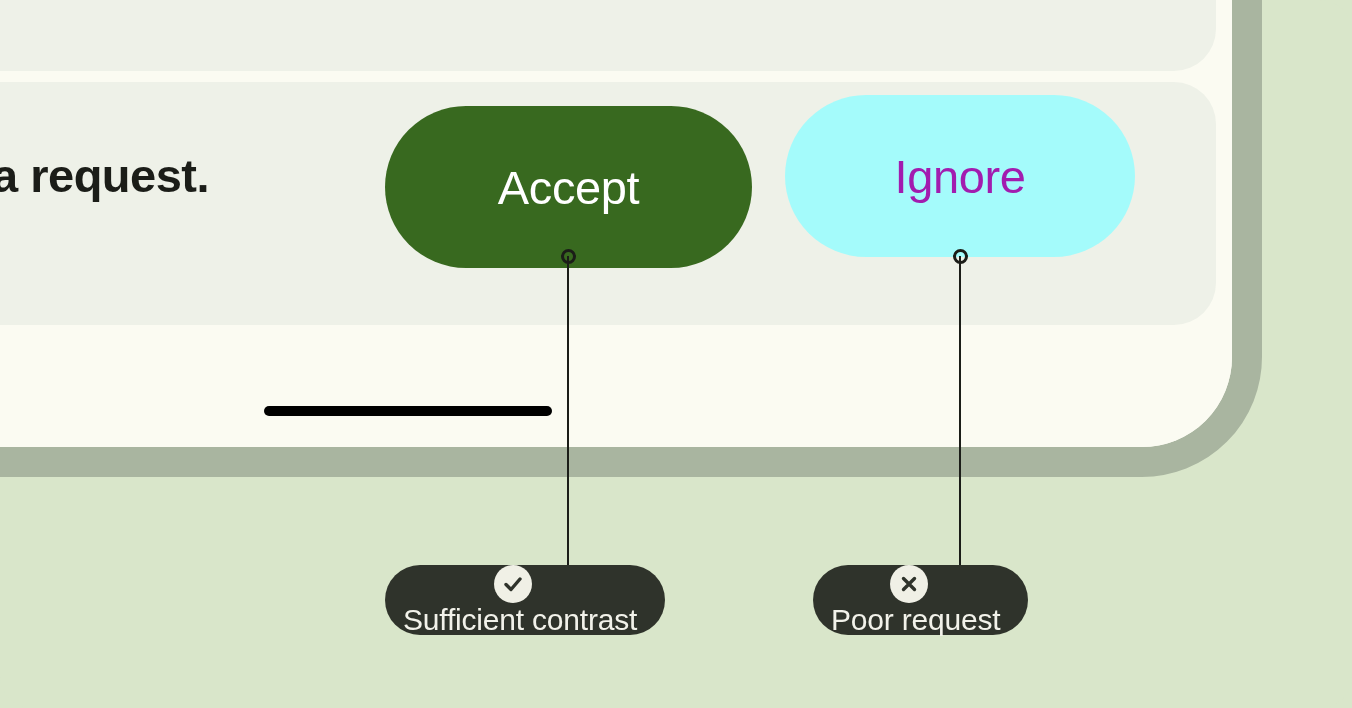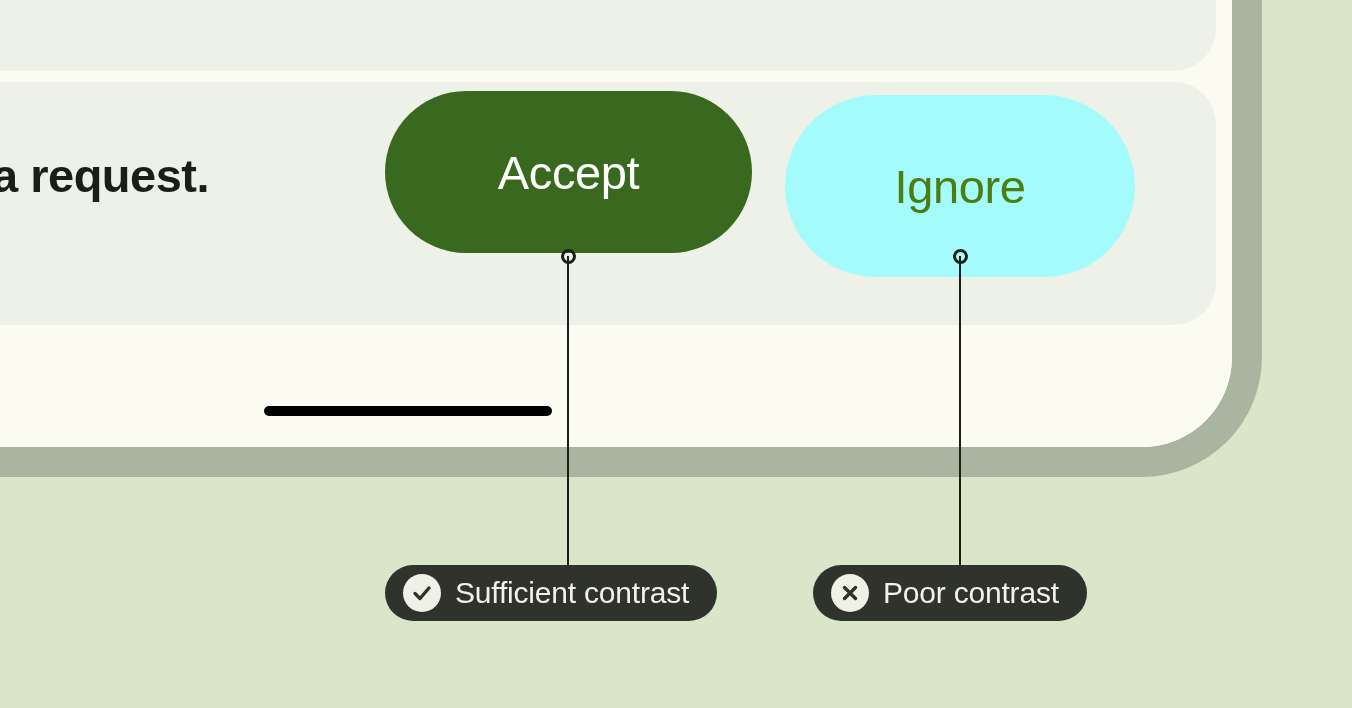--- a/index.html
+++ b/index.html
@@ -87,33 +87,33 @@
     border-radius: 999px;
     font-family: "Liberation Sans", sans-serif;
     font-size: 47px;
     font-weight: 400;
     letter-spacing: -0.4px;
     padding: 0;
     cursor: pointer;
   }
   .btn-accept {
     left: 385px;
-    top: 91px;
+    top: 106px;
     width: 367px;
     height: 162px;
     background: #38691f;
     color: #ffffff;
   }
   .btn-ignore {
     left: 785px;
     top: 95px;
     width: 350px;
-    height: 182px;
+    height: 162px;
     background: #a4fbfb;
-    color: #4d7c0f;
+    color: #a21caf;
   }
 
   
   .connector {
     position: absolute;
     width: 2px;
     background: #1b1d18;
   }
   .connector-accept {
     left: 567px;
@@ -135,25 +135,26 @@
     box-sizing: border-box;
   }
   .dot-accept { left: 561px; top: 249px; }
   .dot-ignore { left: 953px; top: 249px; }
 
   
   .anno-pill {
     position: absolute;
     display: flex;
     align-items: center;
-    height: 56px;
+    height: 70px;
     background: #2f332b;
     border-radius: 999px;
     padding: 0 28px 0 18px;
     box-sizing: border-box;
+    flex-direction: column;
   }
   .anno-sufficient { left: 385px; top: 565px; }
   .anno-poor { left: 813px; top: 565px; }
 
   .anno-icon {
     width: 38px;
     height: 38px;
     border-radius: 50%;
     background: #f0f0e6;
     display: flex;
@@ -217,16 +218,16 @@
     </span>
     <span class="anno-label">Sufficient contrast</span>
   </div>
 
   <div class="anno-pill anno-poor">
     <span class="anno-icon">
       <svg width="24" height="24" viewBox="0 0 24 24" aria-hidden="true">
         <path d="M6.5 6.5 L17.5 17.5 M17.5 6.5 L6.5 17.5" fill="none" stroke="#2f332b" stroke-width="3.4" stroke-linecap="round"></path>
       </svg>
     </span>
-    <span class="anno-label">Poor contrast</span>
+    <span class="anno-label">Poor request</span>
   </div>
 
 </div>
 
 </body></html>

